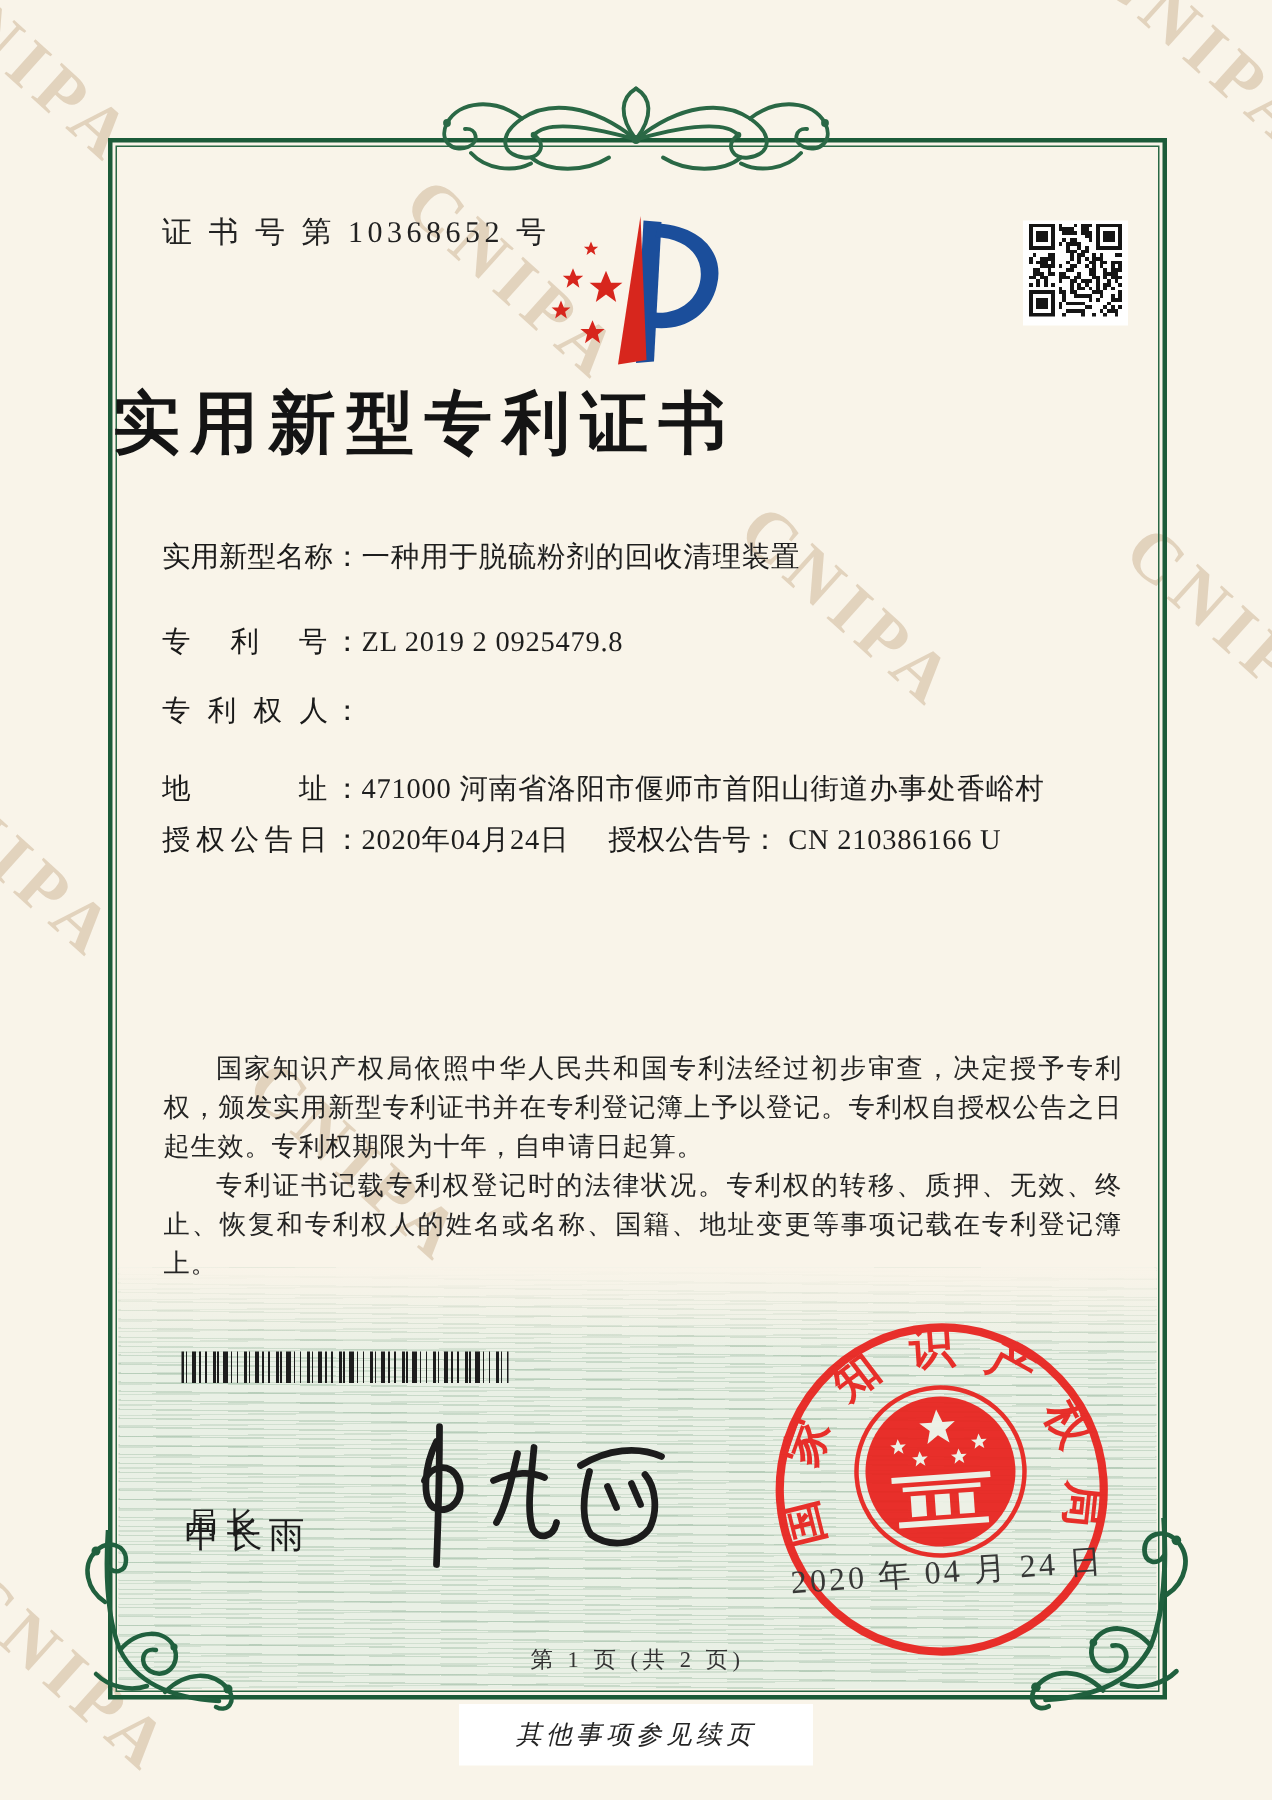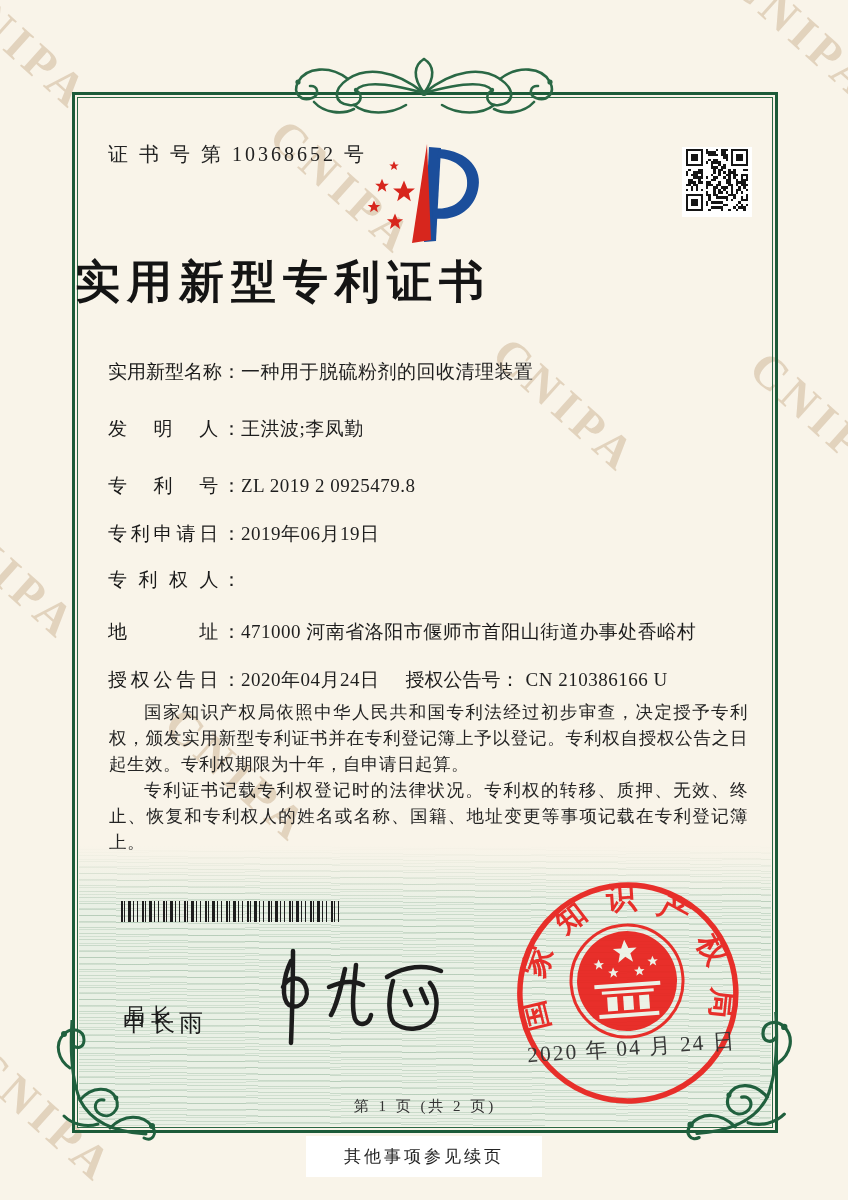--- a/index.html
+++ b/index.html
@@ -34,21 +34,21 @@
           display:flex;align-items:center;justify-content:center;}
 
   .title{position:absolute;left:0;right:0;top:157px;text-align:left;
          font-size:45px;font-weight:600;letter-spacing:7px;color:#141414;}
 
   .fields{position:absolute;left:33px;right:26px;top:263px;}
   .frow{display:flex;align-items:flex-end;font-size:19px;color:#1e1e1e;line-height:27px;}
   .flabel{width:133px;flex:none;text-align:justify;text-align-last:justify;white-space:nowrap;color:#1a1a1a;}
   .fvalue{letter-spacing:.5px;}
   .r2{margin-top:30px}.r3{margin-top:30px}.r4{margin-top:21px}.r5{margin-top:19px}
-  .r6{margin-top:25px}.r7{margin-top:21px}
+  .r6{margin-top:25px}.r7{margin-top:7px}
   .flabel2{margin-left:26px;white-space:nowrap;color:#1a1a1a;}
 
   .paras{position:absolute;left:34px;right:27px;top:604px;font-size:17.5px;line-height:26px;
          color:#242424;text-align:justify;letter-spacing:.5px;}
   .paras p{margin:0;text-indent:2em;}
 
   .barcode{position:absolute;left:46px;top:806px;width:218px;height:21px;
     background-image:repeating-linear-gradient(90deg,
       #1d1d1d 0 2px, rgba(0,0,0,0) 2px 3px,
       #1d1d1d 3px 4px, rgba(0,0,0,0) 4px 7px,
@@ -59,21 +59,21 @@
   .sig-title{position:absolute;left:50px;top:875px;font-size:20px;letter-spacing:6px;color:#1c1c1c;font-family:"Liberation Sans",sans-serif;margin-top:32px;}
   .sig-name{position:absolute;left:48px;top:912px;font-size:24px;letter-spacing:4px;color:#1c1c1c;font-family:"Liberation Sans",sans-serif;}
   .signature{position:absolute;left:178px;top:852px;}
 
   .seal{position:absolute;left:433px;top:778px;transform:rotate(-4deg);}
 
   .page-info{position:absolute;left:0;right:0;top:1002px;text-align:center;
              font-size:15px;letter-spacing:3px;color:#333;}
 
   .bottom-note{position:absolute;top:1136px;left:50%;transform:translateX(-50%);
-               background:#ffffff;padding:9px 38px;z-index:4;}
+               background:#ffffff;padding:9px 38px;z-index:4;font-style:italic;}
   .bottom-note span{font-size:17px;letter-spacing:3px;color:#242424;}
 
   .top-ornament{position:absolute;left:254px;top:57px;z-index:3;}
   .corner{position:absolute;z-index:4;}
   .corner-bl{left:50px;top:1020px;}
   .corner-br{right:48px;top:1012px;transform:scaleX(-1);}
 </style>
 </head>
 <body>
 
@@ -355,31 +355,23 @@
             </svg></div>
       </div>
 
       <div class="title">实用新型专利证书</div>
 
       <div class="fields">
         <div class="frow">
           <span class="flabel">实用新型名称：</span>
           <span class="fvalue">一种用于脱硫粉剂的回收清理装置</span>
         </div>
-        <div class="frow r2">
-          <span class="flabel">发　明　人：</span>
-          <span class="fvalue">王洪波;李凤勤</span>
-        </div>
         <div class="frow r3">
           <span class="flabel">专　利　号：</span>
           <span class="fvalue">ZL 2019 2 0925479.8</span>
-        </div>
-        <div class="frow r4">
-          <span class="flabel">专利申请日：</span>
-          <span class="fvalue">2019年06月19日</span>
         </div>
         <div class="frow r5">
           <span class="flabel">专 利 权 人：</span>
         </div>
         <div class="frow r6">
           <span class="flabel">地　　　址：</span>
           <span class="fvalue">471000 河南省洛阳市偃师市首阳山街道办事处香峪村</span>
         </div>
         <div class="frow r7">
           <span class="flabel">授权公告日：</span>

